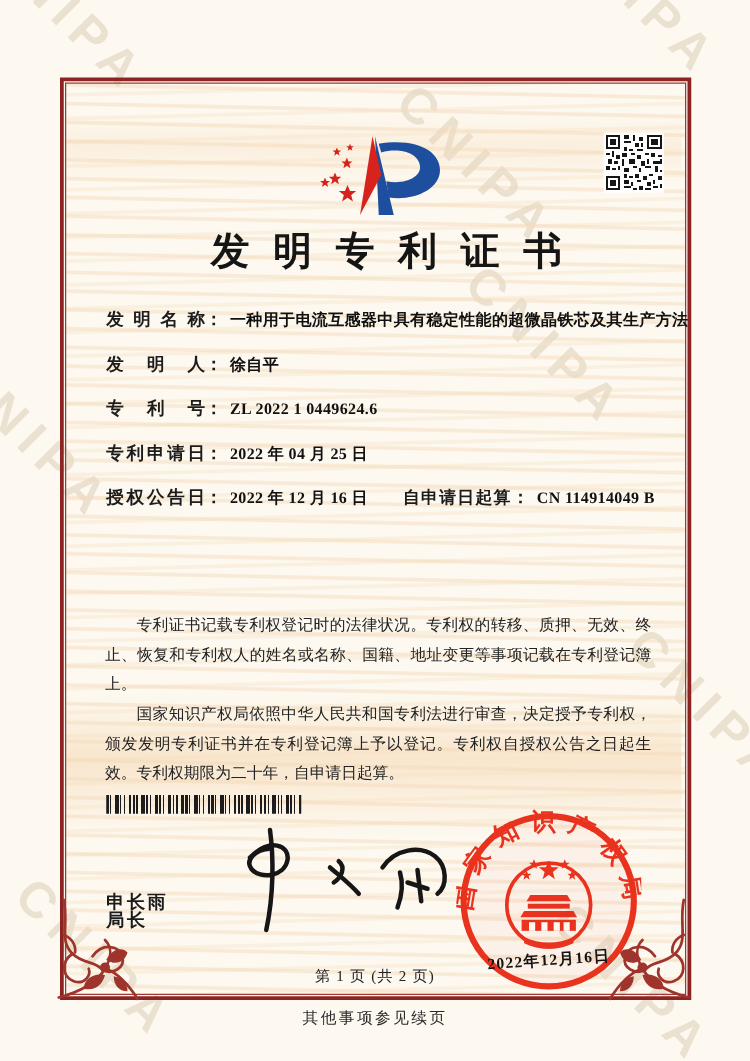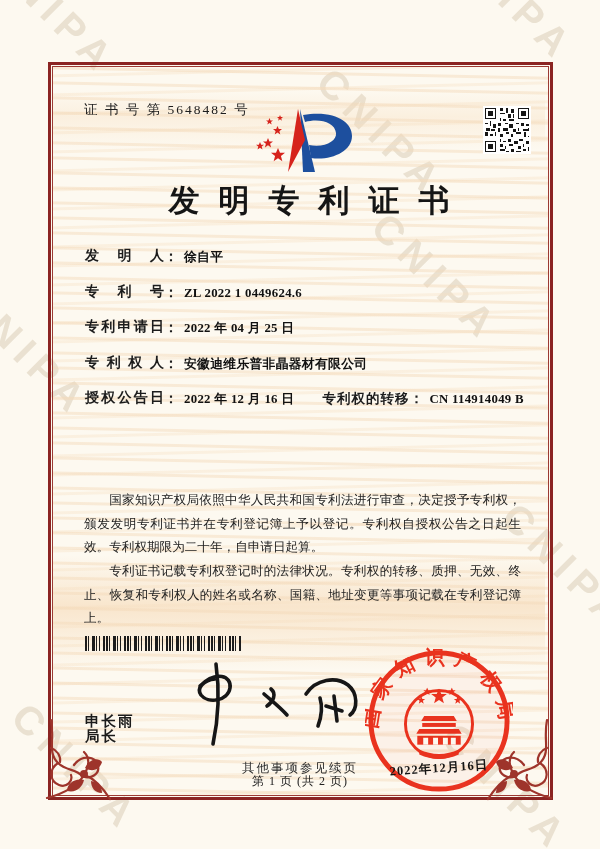--- a/index.html
+++ b/index.html
@@ -90,21 +90,21 @@
   .seal-date{
     position:absolute;left:366px;top:760px;width:146px;z-index:5;
     text-align:center;font-size:12.5px;font-weight:700;color:#141414;
     transform:rotate(-4deg);letter-spacing:1px;
   }
   .page-no{
     position:absolute;left:0;top:773px;width:100%;z-index:2;
     text-align:center;font-size:12px;color:#222;letter-spacing:1px;
   }
   .cont-note{
-    position:absolute;left:0;top:760px;width:100%;z-index:2;
+    position:absolute;left:0;top:806px;width:100%;z-index:2;
     text-align:center;font-size:12.5px;color:#2a2a2a;letter-spacing:2px;
   }
 </style>
 </head>
 <body>
 
 <div class="page">
 
   <div class="wm" style="left:-28px;top:-12px;">CNIPA</div>
   <div class="wm" style="left:430px;top:-25px;">CNIPA</div>
@@ -148,21 +148,20 @@
       <path d="M7,30 c6,2 10,8 9,14"></path>
     </g>
     <g fill="#9e342b">
       <circle cx="40" cy="56" r="4"></circle>
       <path d="M41,50 c4,-9 13,-11 17,-6 c-2,7 -9,11 -17,6z"></path>
       <path d="M40,62 c-10,-2 -17,4 -17,11 c9,2 15,-3 17,-11z"></path>
       <path d="M47,63 c7,1 11,6 11,12 c-7,0 -11,-5 -11,-12z"></path>
     </g>
   </svg>
 
-  <div class="cert-no">证 书 号 第 5648482 号</div>
 
   <svg class="qr" viewBox="0 0 29 29" shape-rendering="crispEdges">
     <rect width="29" height="29" fill="#ffffff"></rect>
     <g fill="#161616">
       <path d="M1,1h7v7h-7z M9,1h0z"></path>
         <rect x="2" y="2" width="5" height="5" fill="#fff"></rect>
         <rect x="3" y="3" width="3" height="3"></rect>
       <path d="M21,1h7v7h-7z"></path>
         <rect x="22" y="2" width="5" height="5" fill="#fff"></rect>
         <rect x="23" y="3" width="3" height="3"></rect>
@@ -243,39 +242,39 @@
       <use href="#star" x="3" y="36" width="8" height="8"></use>
       <use href="#star" x="13" y="12" width="7" height="7"></use>
       <use href="#star" x="24" y="9" width="6" height="6"></use>
     </g>
   </svg>
 
   <div class="title">发明专利证书</div>
 
   <div class="fields">
     <div class="frow">
+      <span class="flabel">发明名称</span><span class="fcolon">：</span><span class="fvalue">一种用于电流互感器中具有稳定性能的超微晶铁芯及其生产方法</span>
+    </div>
+    <div class="frow">
       <span class="flabel">发明人</span><span class="fcolon">：</span><span class="fvalue">徐自平</span>
     </div>
     <div class="frow">
       <span class="flabel">专利号</span><span class="fcolon">：</span><span class="fvalue">ZL 2022 1 0449624.6</span>
     </div>
     <div class="frow">
       <span class="flabel">专利申请日</span><span class="fcolon">：</span><span class="fvalue">2022 年 04 月 25 日</span>
     </div>
     <div class="frow">
-      <span class="flabel">专利权人</span><span class="fcolon">：</span><span class="fvalue">安徽迪维乐普非晶器材有限公司</span>
-    </div>
-    <div class="frow">
-      <span class="flabel">授权公告日</span><span class="fcolon">：</span><span class="fvalue">2022 年 12 月 16 日</span><span class="fcol2"><span class="flabel2">专利权的转移</span><span class="fcolon">：</span><span class="fvalue">CN 114914049 B</span></span>
+      <span class="flabel">授权公告日</span><span class="fcolon">：</span><span class="fvalue">2022 年 12 月 16 日</span><span class="fcol2"><span class="flabel2">自申请日起算</span><span class="fcolon">：</span><span class="fvalue">CN 114914049 B</span></span>
     </div>
   </div>
 
   <div class="bodytext">
+    <p>专利证书记载专利权登记时的法律状况。专利权的转移、质押、无效、终止、恢复和专利权人的姓名或名称、国籍、地址变更等事项记载在专利登记簿上。</p>
     <p>国家知识产权局依照中华人民共和国专利法进行审查，决定授予专利权，颁发发明专利证书并在专利登记簿上予以登记。专利权自授权公告之日起生效。专利权期限为二十年，自申请日起算。</p>
-    <p>专利证书记载专利权登记时的法律状况。专利权的转移、质押、无效、终止、恢复和专利权人的姓名或名称、国籍、地址变更等事项记载在专利登记簿上。</p>
   </div>
 
   <div class="barcode"></div>
 
   <div class="director-title">局长</div>
   <div class="director-name">申长雨</div>
 
   <svg class="signature" viewBox="0 0 205 95">
     <g stroke="#161616" fill="none" stroke-width="3.6" stroke-linecap="round" stroke-linejoin="round">
       <path d="M32,30 C48,14 64,20 62,32 C60,45 40,48 33,39 C28,32 36,24 47,23"></path>

